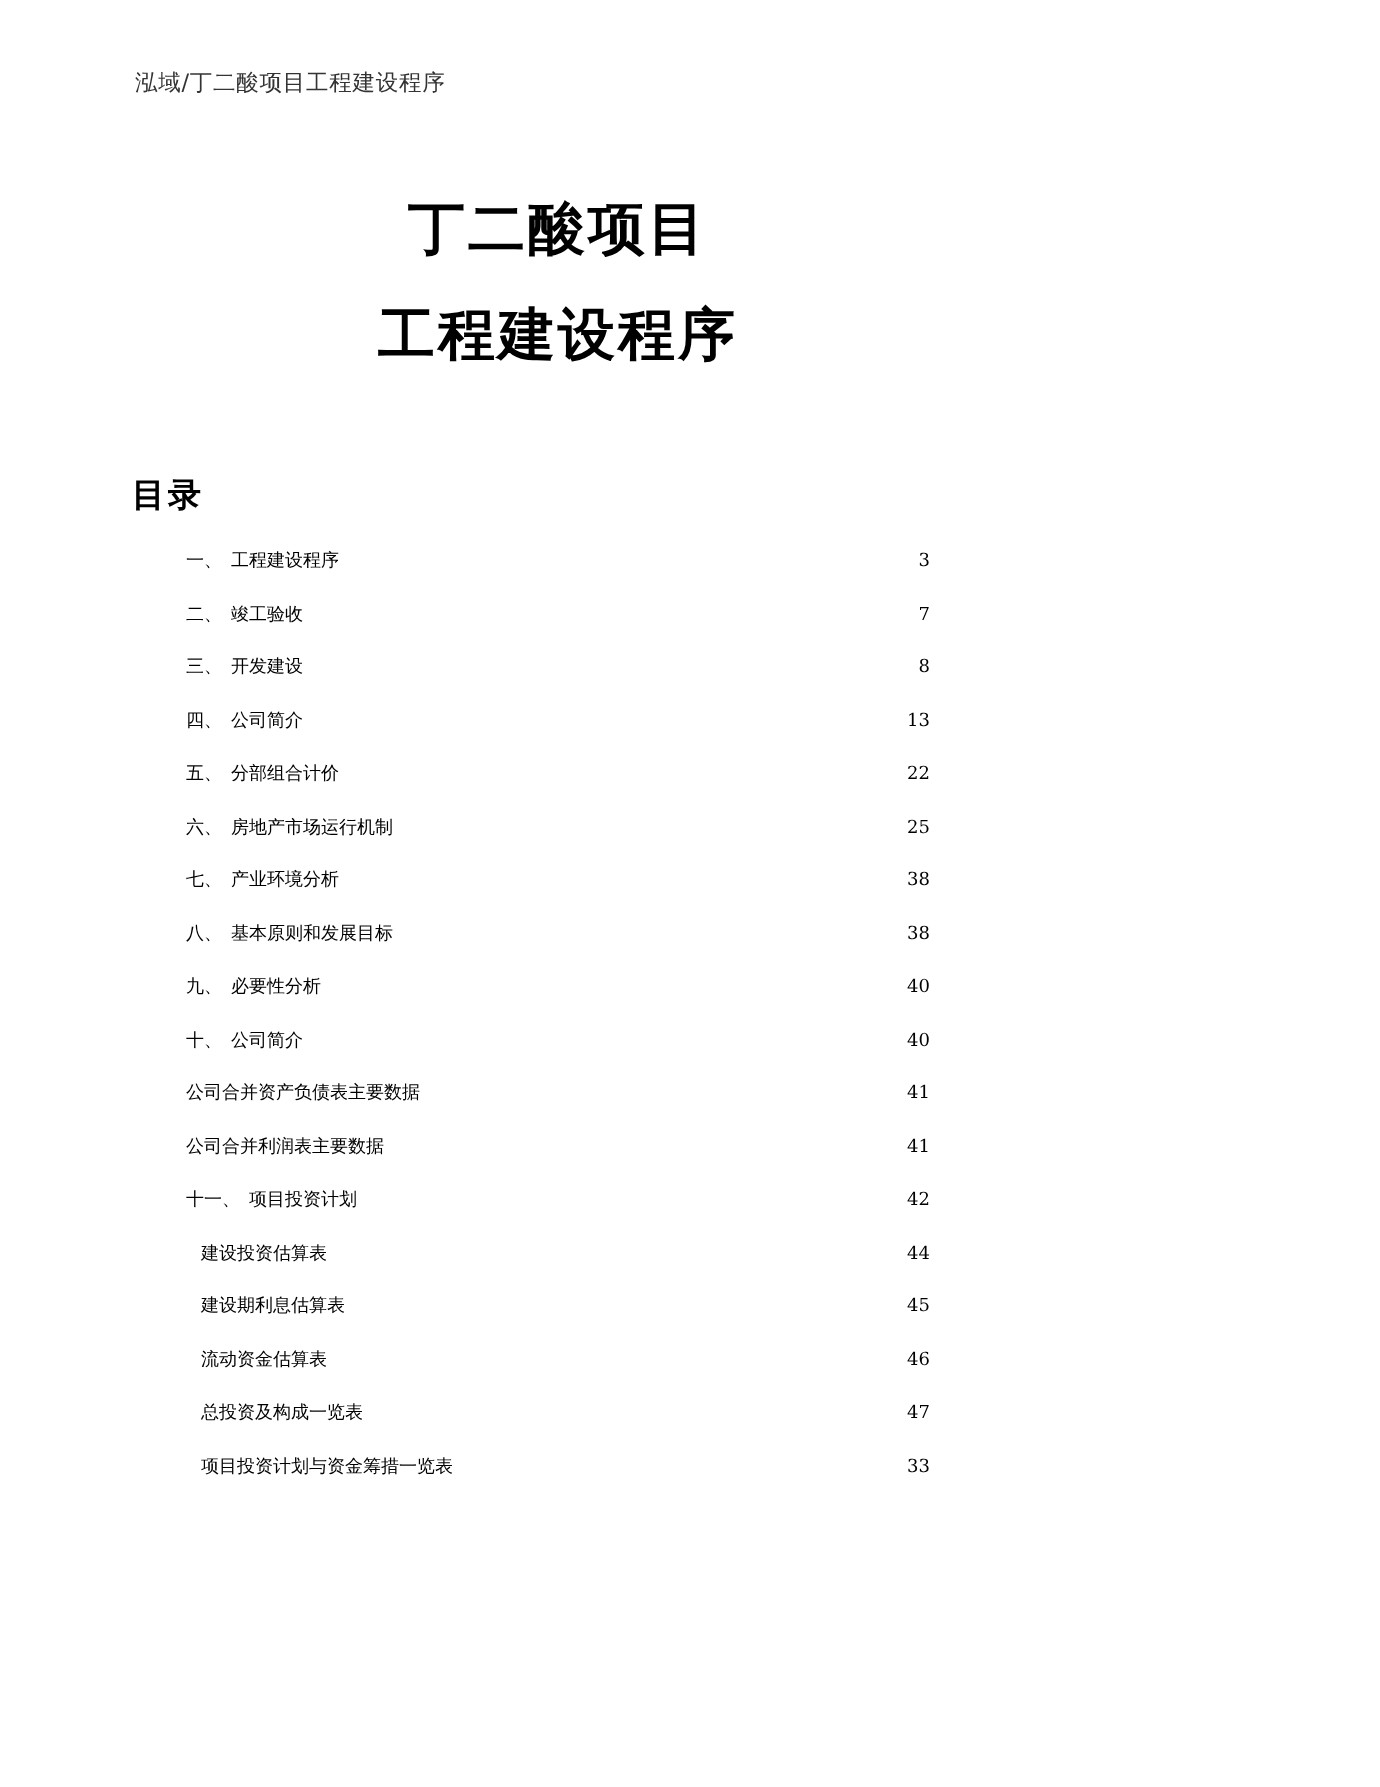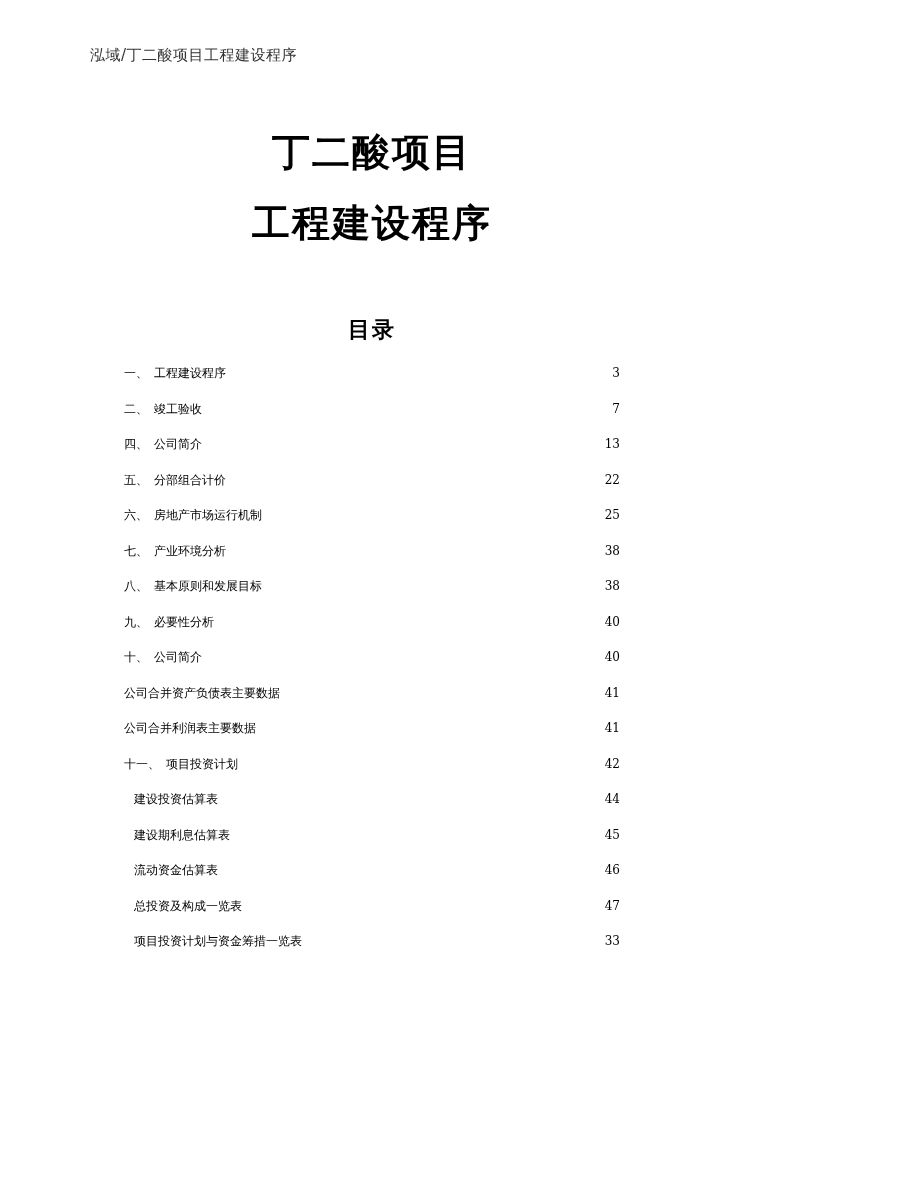--- a/index.html
+++ b/index.html
@@ -38,21 +38,20 @@
     font-size: 38px;
     font-weight: bold;
     letter-spacing: 2px;
     line-height: 1.55;
     font-family: "DejaVu Sans", "Liberation Sans", sans-serif;
   }
   .doc-title-2 {
     margin-top: 12px;
   }
   .toc-heading {
-    text-align: center;
     font-size: 22px;
     font-weight: bold;
     letter-spacing: 2px;
     margin-top: 62px;
     margin-bottom: 20px;
     font-family: "DejaVu Sans", "Liberation Sans", sans-serif;
   }
   .toc {
     margin-top: 18px;
     padding: 0 36px 0 36px;
@@ -111,20 +110,25 @@
         <span class="toc-label">一、 工程建设程序</span>
         <span class="toc-dots"></span>
         <span class="toc-page">3</span>
       </div>
       <div class="toc-item indent-1">
         <span class="toc-label">二、 竣工验收</span>
         <span class="toc-dots"></span>
         <span class="toc-page">7</span>
       </div>
       <div class="toc-item indent-1">
+        <span class="toc-label">三、 开发建设</span>
+        <span class="toc-dots"></span>
+        <span class="toc-page">8</span>
+      </div>
+      <div class="toc-item indent-1">
         <span class="toc-label">四、 公司简介</span>
         <span class="toc-dots"></span>
         <span class="toc-page">13</span>
       </div>
       <div class="toc-item indent-1">
         <span class="toc-label">五、 分部组合计价</span>
         <span class="toc-dots"></span>
         <span class="toc-page">22</span>
       </div>
       <div class="toc-item indent-1">

